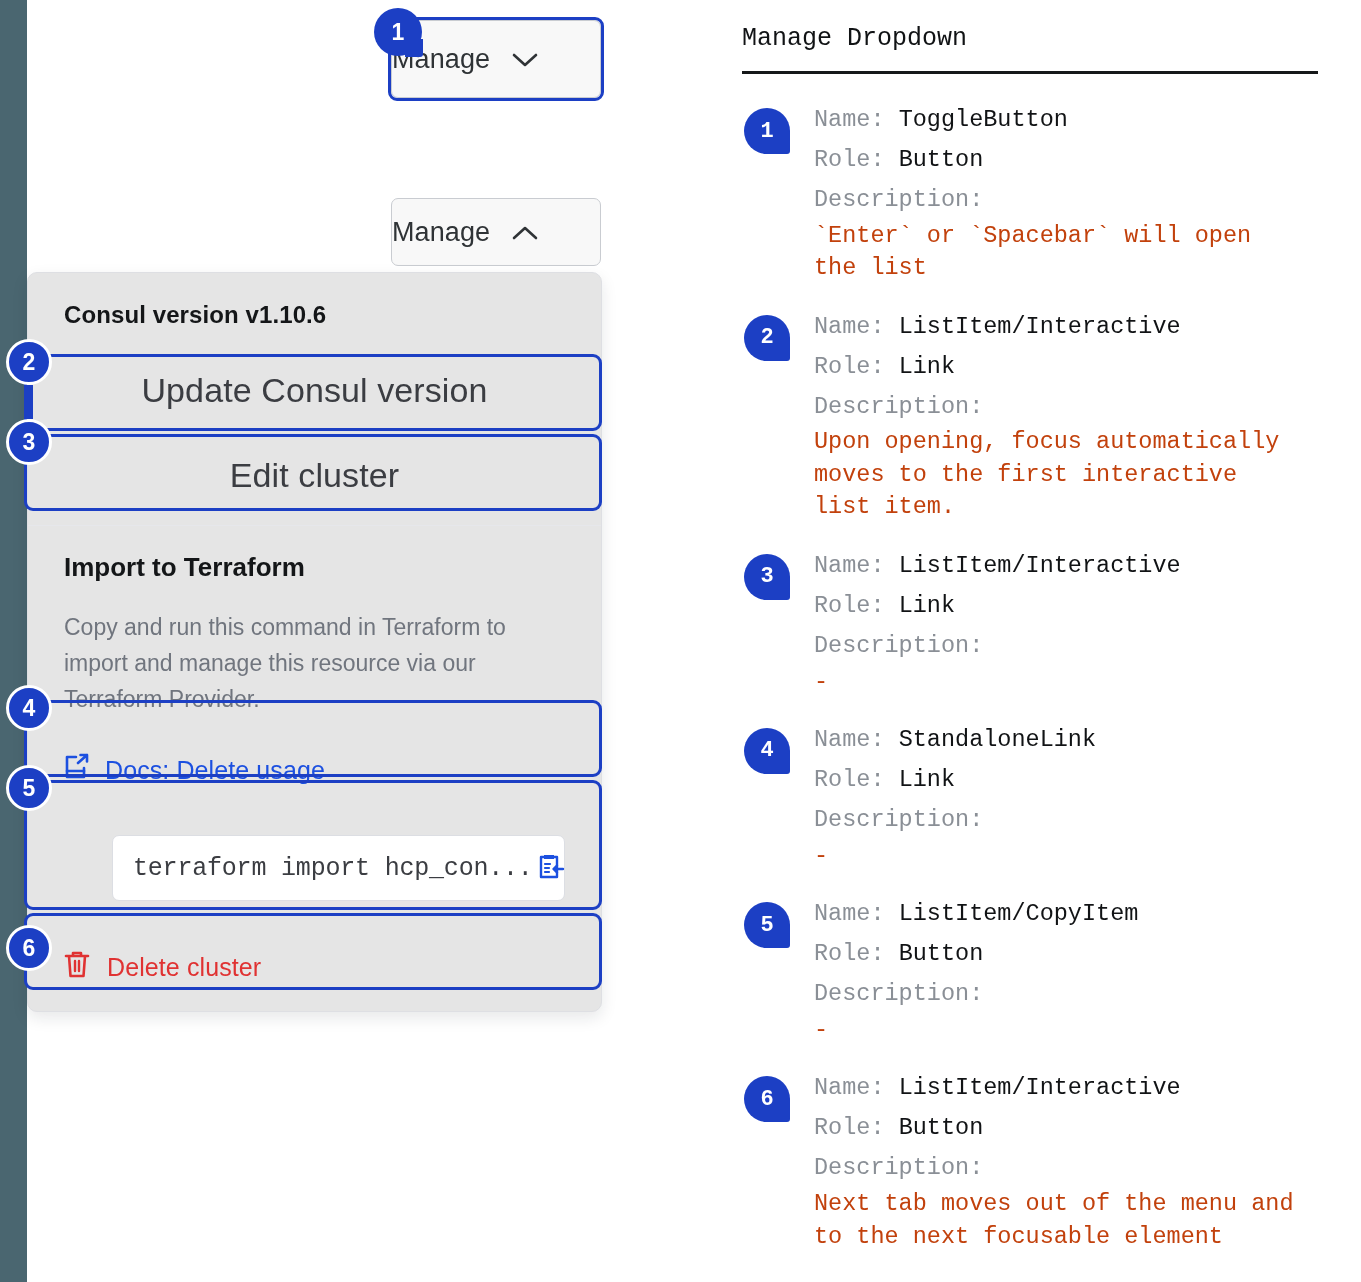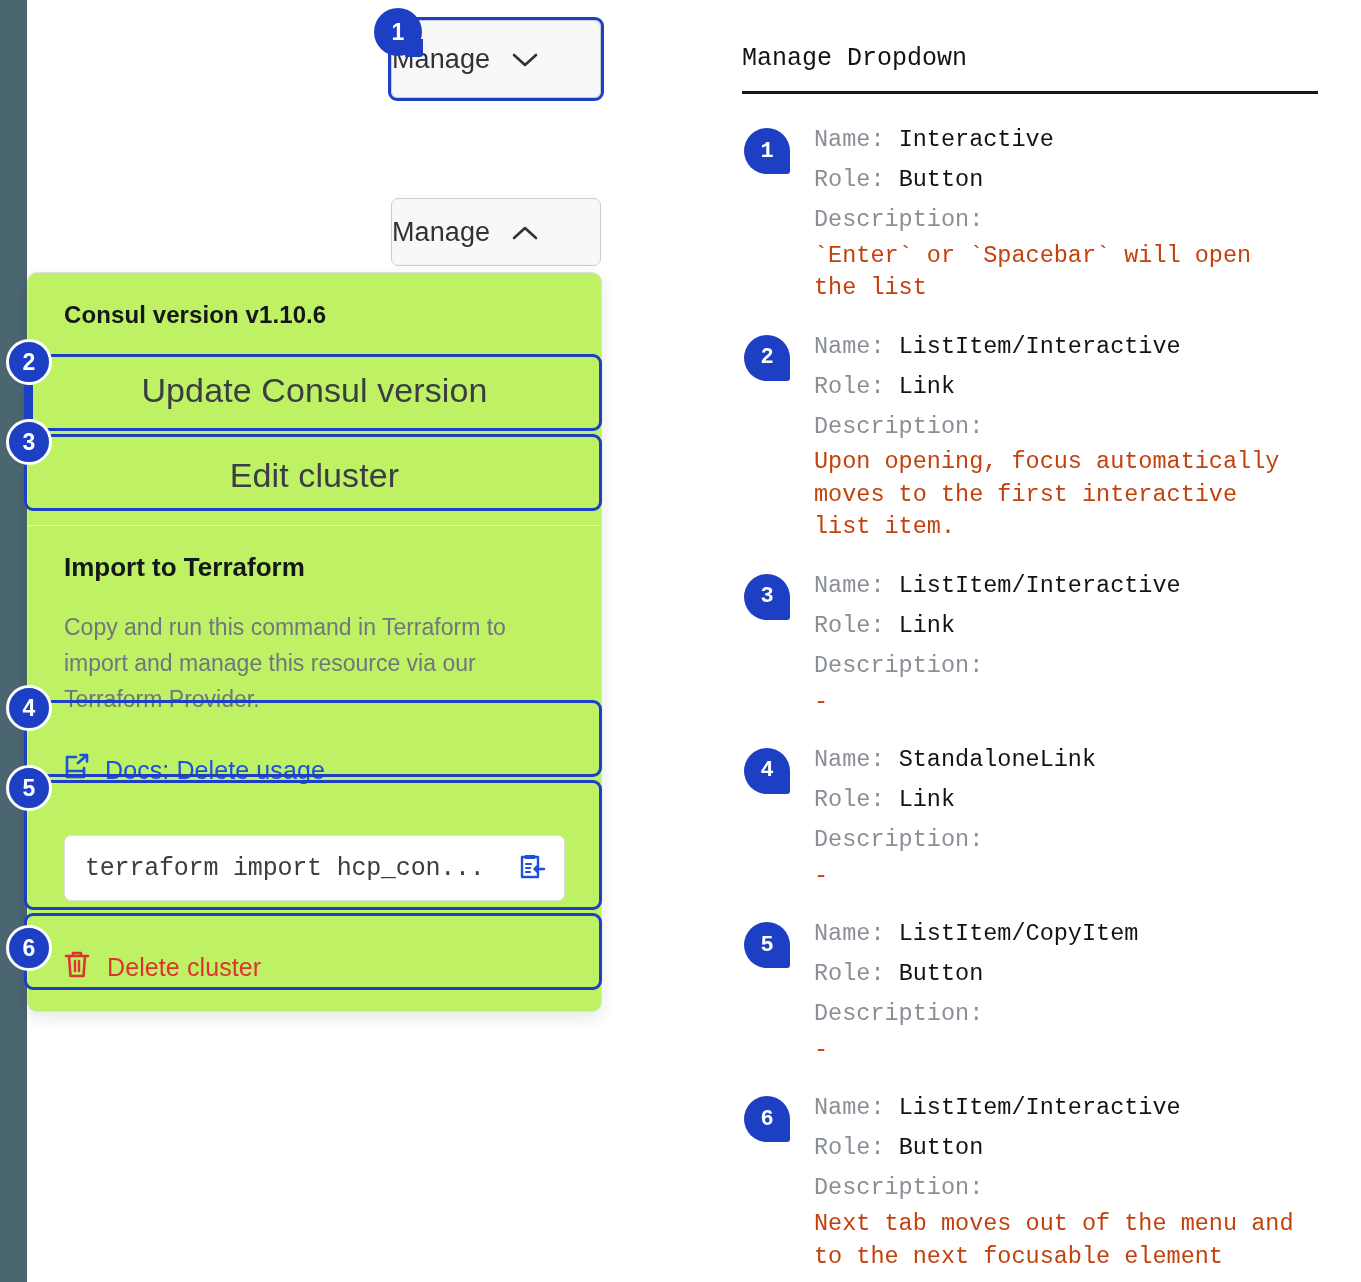--- a/index.html
+++ b/index.html
@@ -41,21 +41,21 @@
     position: absolute;
     border: 3px solid #1c3fc4;
     border-radius: 9px;
     pointer-events: none;
   }
   #hl-1 { left: 388px; top: 17px;  width: 216px; height: 84px; }
 
   
   .dropdown {
     position: absolute; left: 27px; top: 272px; width: 575px;
-    background: #bef264;
+    background: #e5e5e5;
     border: 1px solid #dedfe3;
     border-radius: 10px;
     box-shadow: 0 6px 16px rgba(20,25,35,.10);
   }
   .dd-heading {
     font-size: 24px; font-weight: bold; color: #141618;
     padding: 28px 36px 20px 36px;
     letter-spacing: .1px;
   }
   .dd-item {
@@ -74,21 +74,21 @@
     font-size: 23px; color: #70757e; line-height: 1.57;
     padding: 0 40px 14px 36px;
     margin-top: 14px;
   }
   .dd-link {
     display:flex; align-items:center; gap: 15px;
     font-size: 25px; color: #1c50e0; font-weight: 500;
     padding: 22px 36px 24px 36px;
     letter-spacing: .1px;
   }
-  .dd-copyrow { padding: 24px 36px 26px 36px; }
+  .dd-copyrow { padding: 24px 36px 26px 36px; margin-left: 48px; }
   .copybox {
     display:flex; align-items:center; justify-content:space-between;
     border: 1px solid #dcdee3; border-radius: 7px;
     background: #fff;
     padding: 14px 18px 14px 20px;
   }
   .copybox .cmd {
     font-family: "Liberation Mono", "DejaVu Sans Mono", monospace;
     font-size: 25px; color: #3b3d42; letter-spacing: -.2px; white-space: nowrap;
   }
@@ -146,21 +146,21 @@
     position:absolute; left: 27px; width: 6px; background:#1c3fc4; z-index:4;
   }
 
   
   .right-pane {
     position: absolute; left: 742px; top: 0; width: 600px; height: 1282px;
     font-family: "Liberation Mono", "DejaVu Sans Mono", monospace;
   }
   .legend-title {
     font-size: 25px; color: #111315; letter-spacing: 0px;
-    padding-top: 44px;
+    padding-top: 24px;
   }
   .legend-rule { height: 3px; background: #16181a; margin-top: 18px; width: 576px; }
 
   .legend-row { position: relative; padding-left: 72px; margin-top: 22px; }
   .legend-row:first-of-type { margin-top: 26px; }
 
   .pin {
     position: absolute; left: 2px; top: 8px;
     width: 46px; height: 46px;
     background: #1c3fc4;
@@ -283,21 +283,21 @@
 
   <div class="right-pane">
     <div class="legend-title">Manage Dropdown</div>
     <div class="legend-rule"></div>
 
     <div id="legend-rows">
         <div class="legend-row">
           <div class="pin">
             <span>1</span>
           </div>
-          <div class="lg-line"><span class="lg-key">Name:</span><span class="lg-val"> </span><span class="lg-val">Interactive</span></div>
+          <div class="lg-line"><span class="lg-key">Name:</span><span class="lg-val"> </span><span class="lg-val">ToggleButton</span></div>
           <div class="lg-line"><span class="lg-key">Role:</span><span class="lg-val"> </span><span class="lg-val">Button</span></div>
           <div class="lg-line lg-key">Description:</div>
           <div class="lg-desc">`Enter` or `Spacebar` will open
 the list</div>
         </div>
         <div class="legend-row">
           <div class="pin">
             <span>2</span>
           </div>
           <div class="lg-line"><span class="lg-key">Name:</span><span class="lg-val"> </span><span class="lg-val">ListItem/Interactive</span></div>

